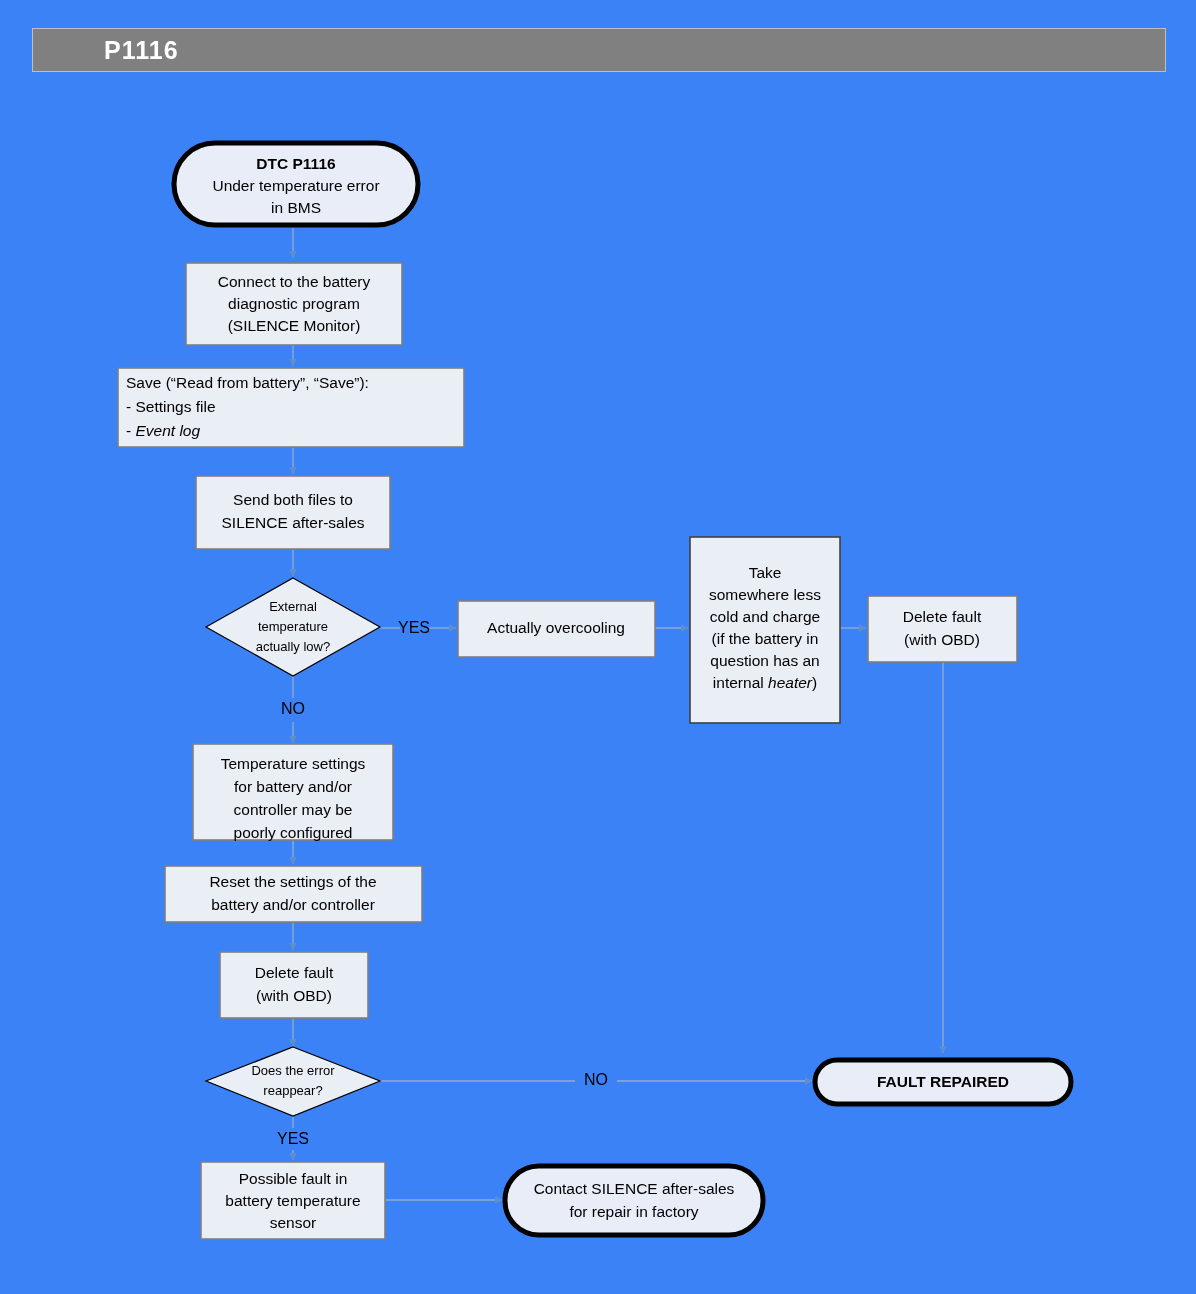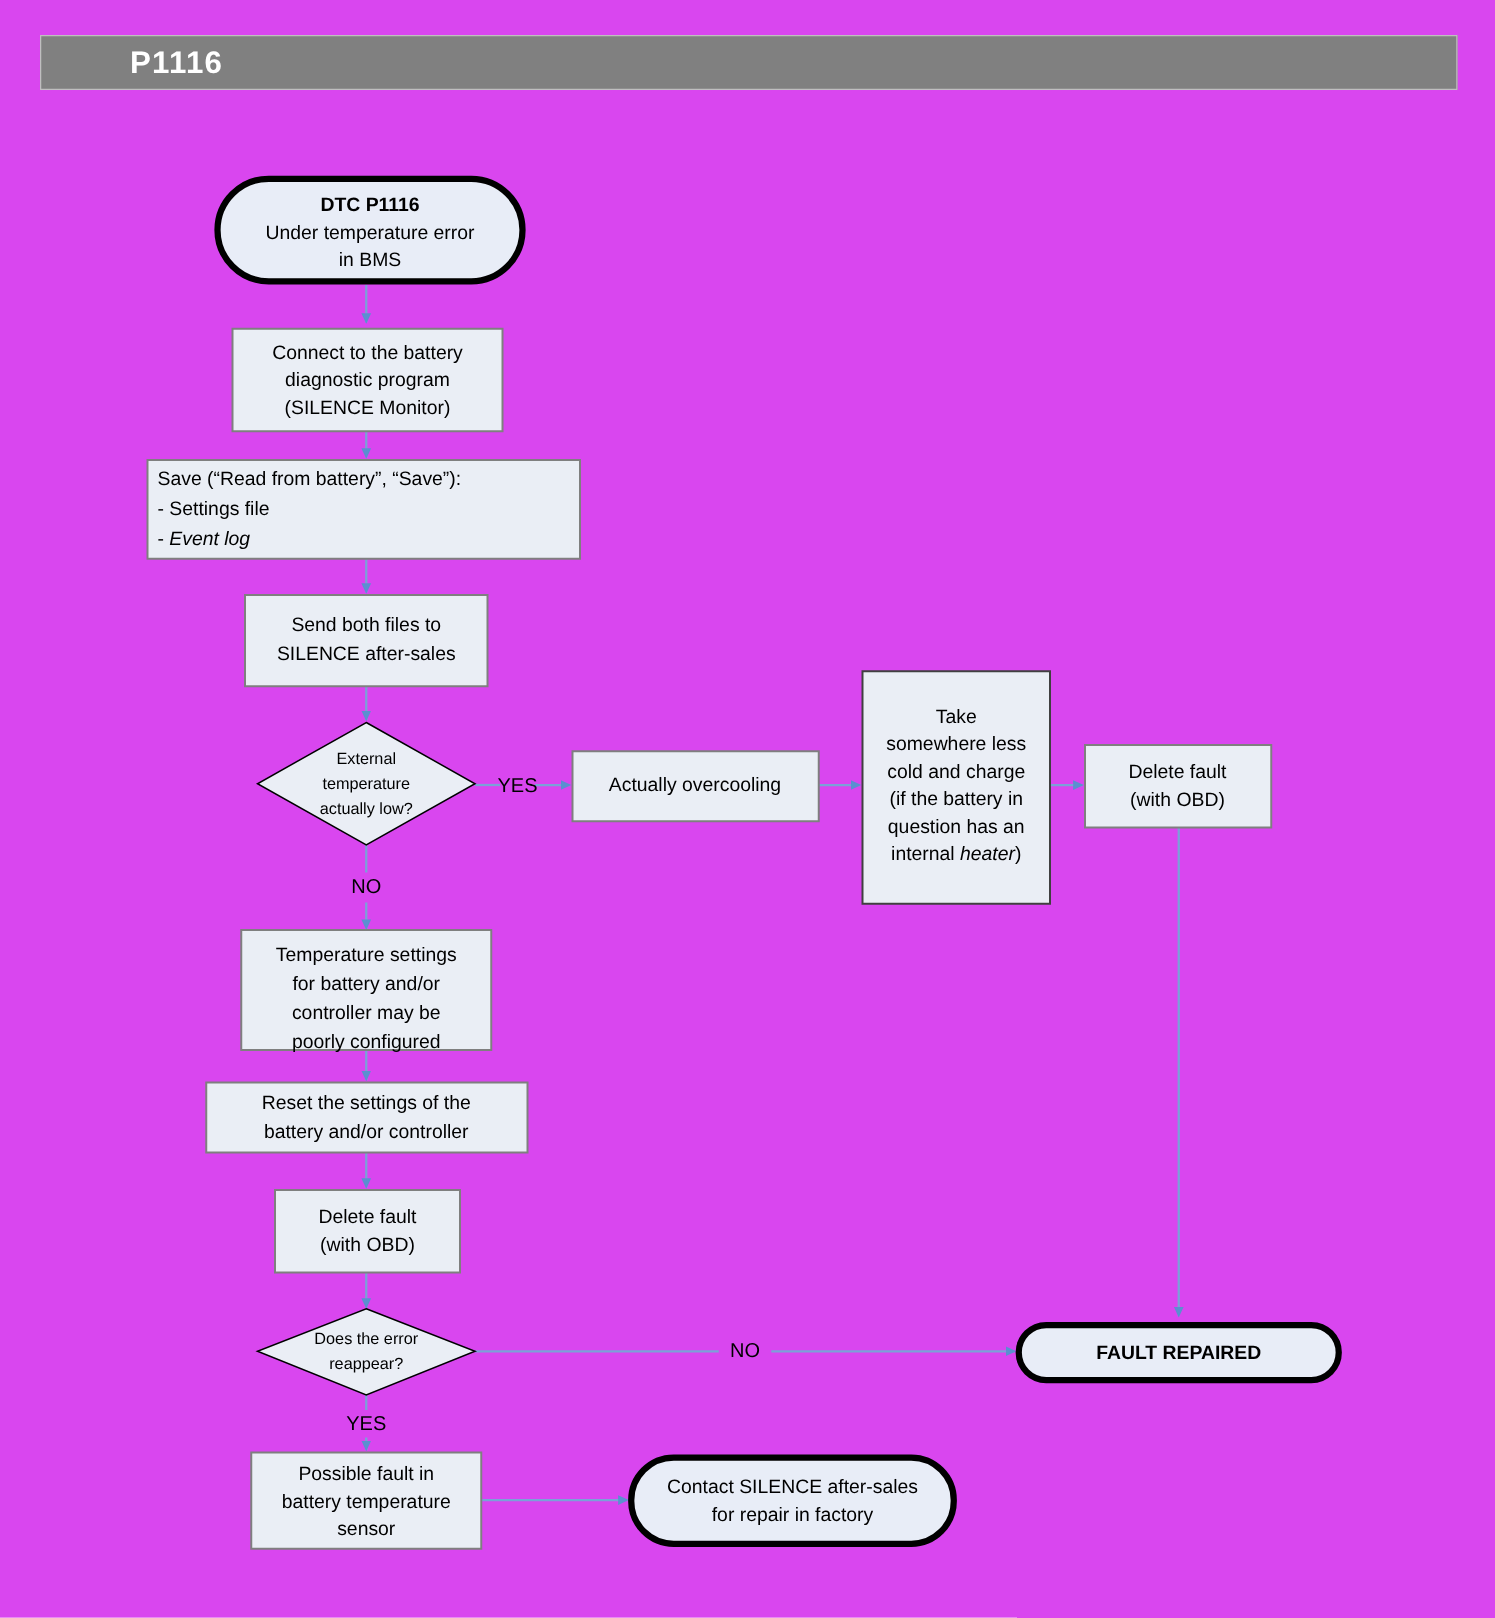--- a/index.html
+++ b/index.html
@@ -11,21 +11,21 @@
     width: 1196px;
     height: 1294px;
     font-family: "Liberation Sans", sans-serif;
     position: relative;
     overflow: hidden;
   }
   #page {
     position: relative;
     width: 1196px;
     height: 1294px;
-    background: #d946ef;
+    background: #3b82f6;
   }
   .header-bar {
     position: absolute;
     left: 32px;
     top: 28px;
     width: 1134px;
     height: 44px;
     background: #808080;
     border: 1px solid #bfbfbf;
     box-sizing: border-box;

